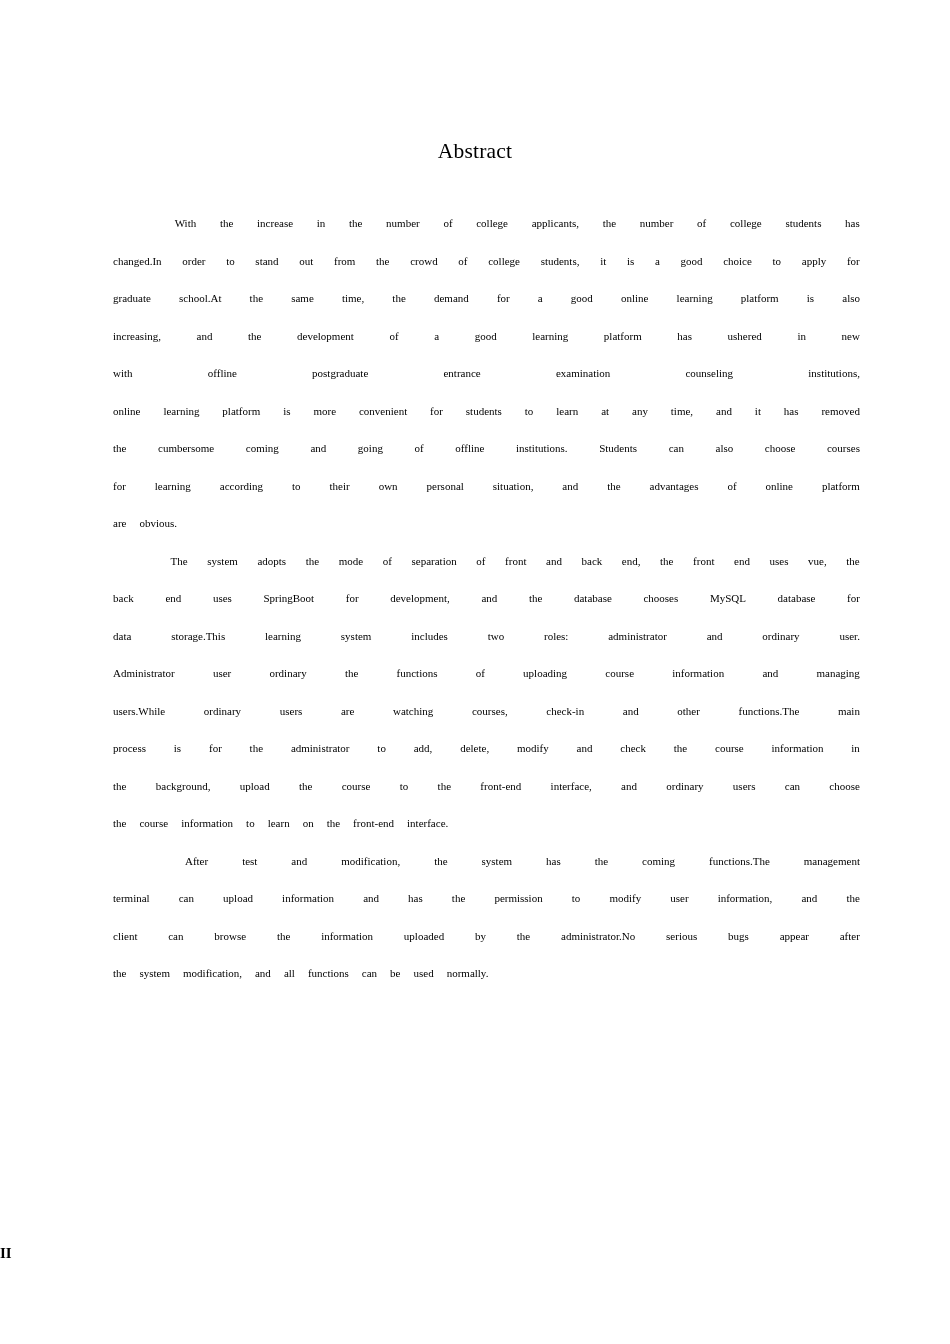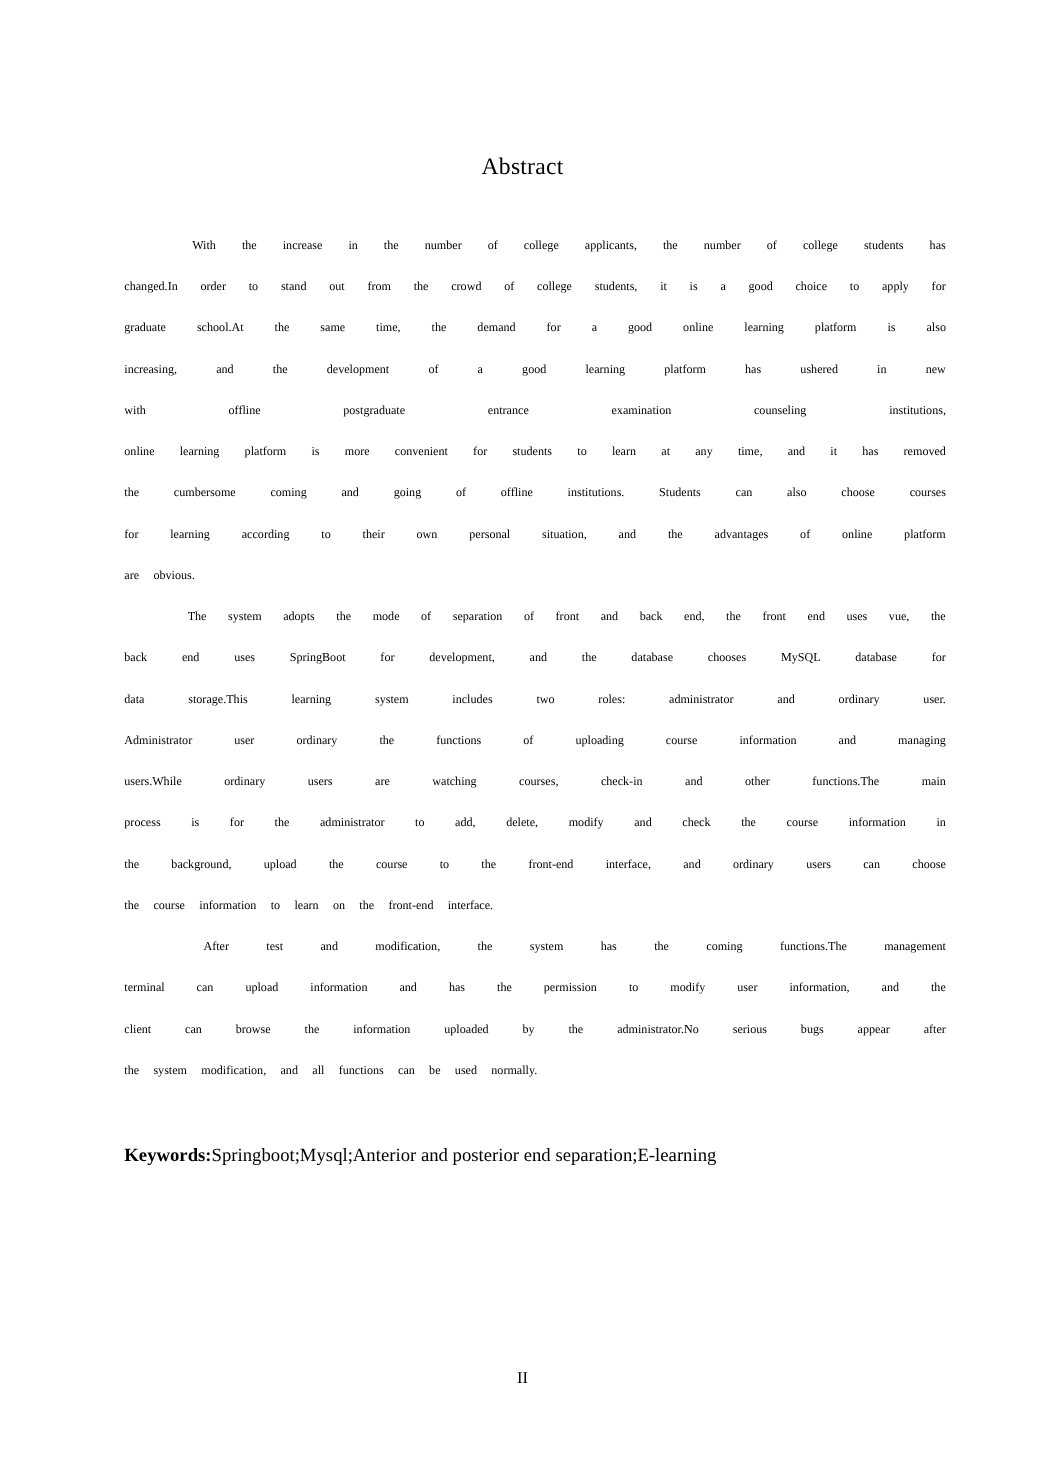--- a/index.html
+++ b/index.html
@@ -101,23 +101,23 @@
   .keywords .kw-label {
     font-weight: bold;
   }
 
   
   .page-number {
     position: absolute;
     left: 0;
     top: 1243px;
     width: 950px;
-    text-align: center;
     font-size: 15px;
     line-height: 20px;
+    font-weight: bold;
   }
 </style>
 </head>
 <body>
 
 <div class="page">
 
   <h1 class="doc-title">Abstract</h1>
 
   <div class="body-block">
@@ -432,19 +432,16 @@
           <span class="w">all</span>
           <span class="w">functions</span>
           <span class="w">can</span>
           <span class="w">be</span>
           <span class="w">used</span>
           <span class="w">normally.</span>
         </div>
       </div>
   </div>
 
-  <div class="keywords" style="top: 1030.5px;">
-    <span class="kw-label">Keywords:</span><span class="kw-value">Springboot;Mysql;Anterior and posterior end separation;E-learning</span>
-  </div>
 
   <div class="page-number">II</div>
 
 </div>
 
 </body></html>

